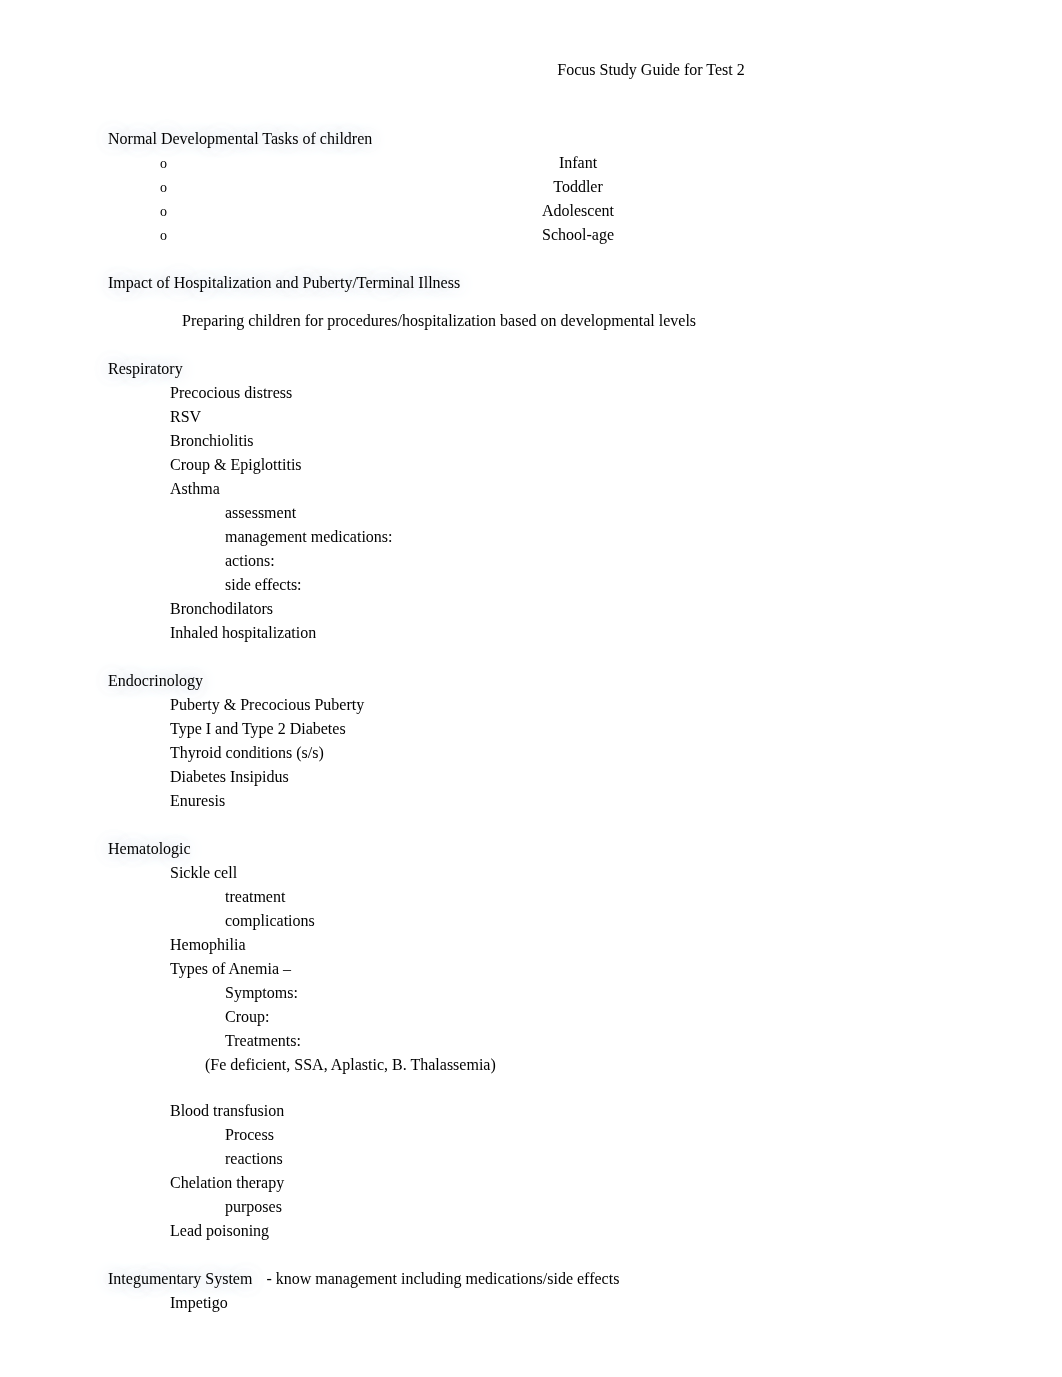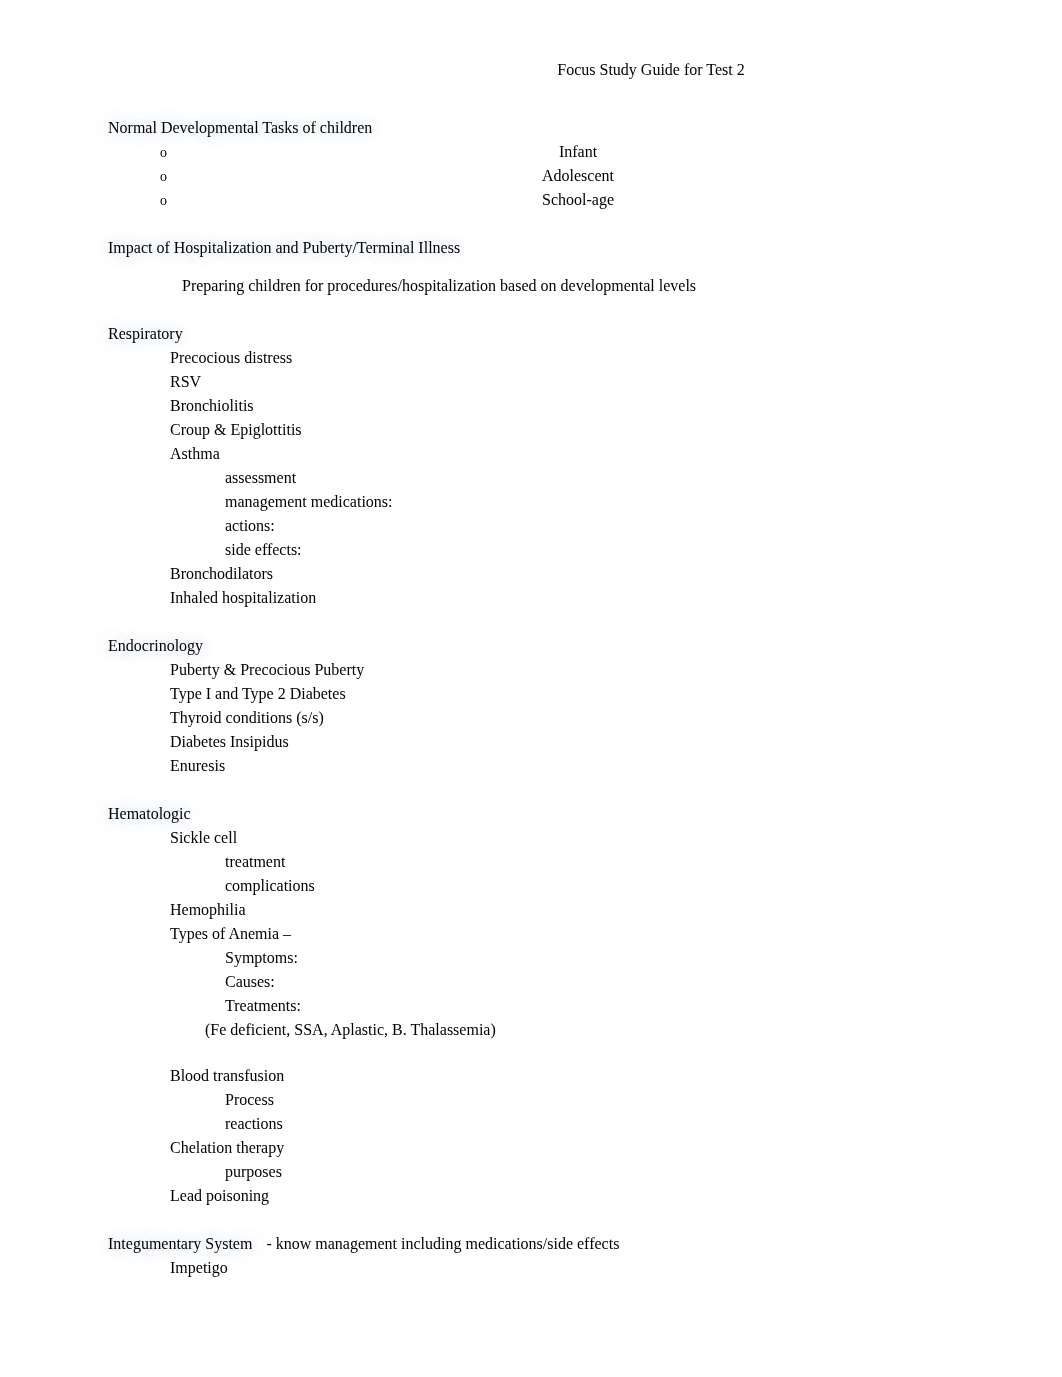--- a/index.html
+++ b/index.html
@@ -12,21 +12,21 @@
       font-size: 16px;
       color: #000;
       background: #fff;
       width: 1062px;
       min-height: 1377px;
       padding: 58px 90px 40px 90px;
       line-height: 1.5;
     }
     .title {
       text-align: center;
-      margin-bottom: 34px;
+      margin-bottom: 45px;
       margin-left: 240px;
     }
     .title-text {
       display: inline-block;
     }
     .section-heading {
       margin-left: 18px;
       margin-top: 2px;
     }
     .heading-glow {
@@ -90,20 +90,21 @@
 
 <div class="title">
   <span class="title-text">Focus Study Guide for Test 2</span>
 </div>
 
 <div class="section-heading">
   <span class="heading-glow">Normal Developmental Tasks of children</span>
 </div>
 <ul class="bullet-list">
   <li>Infant</li>
+  <li>Toddler</li>
   <li>Adolescent</li>
   <li>School-age</li>
 </ul>
 
 <div class="section-gap"></div>
 
 <div class="section-heading">
   <span class="heading-glow">Impact of Hospitalization and Puberty/Terminal Illness</span>
 </div>
 <div class="impact-row">
@@ -143,21 +144,21 @@
 
 <div class="section-heading">
   <span class="heading-glow">Hematologic</span>
 </div>
 <div class="indent-1">Sickle cell</div>
 <div class="indent-2">treatment</div>
 <div class="indent-2">complications</div>
 <div class="indent-1">Hemophilia</div>
 <div class="indent-1">Types of Anemia –</div>
 <div class="indent-2">Symptoms:</div>
-<div class="indent-2">Causes:</div>
+<div class="indent-2">Croup:</div>
 <div class="indent-2">Treatments:</div>
 <div class="indent-3">(Fe deficient, SSA, Aplastic, B. Thalassemia)</div>
 
 <div class="section-gap"></div>
 
 <div class="indent-1">Blood transfusion</div>
 <div class="indent-2">Process</div>
 <div class="indent-2">reactions</div>
 <div class="indent-1">Chelation therapy</div>
 <div class="indent-2">purposes</div>

